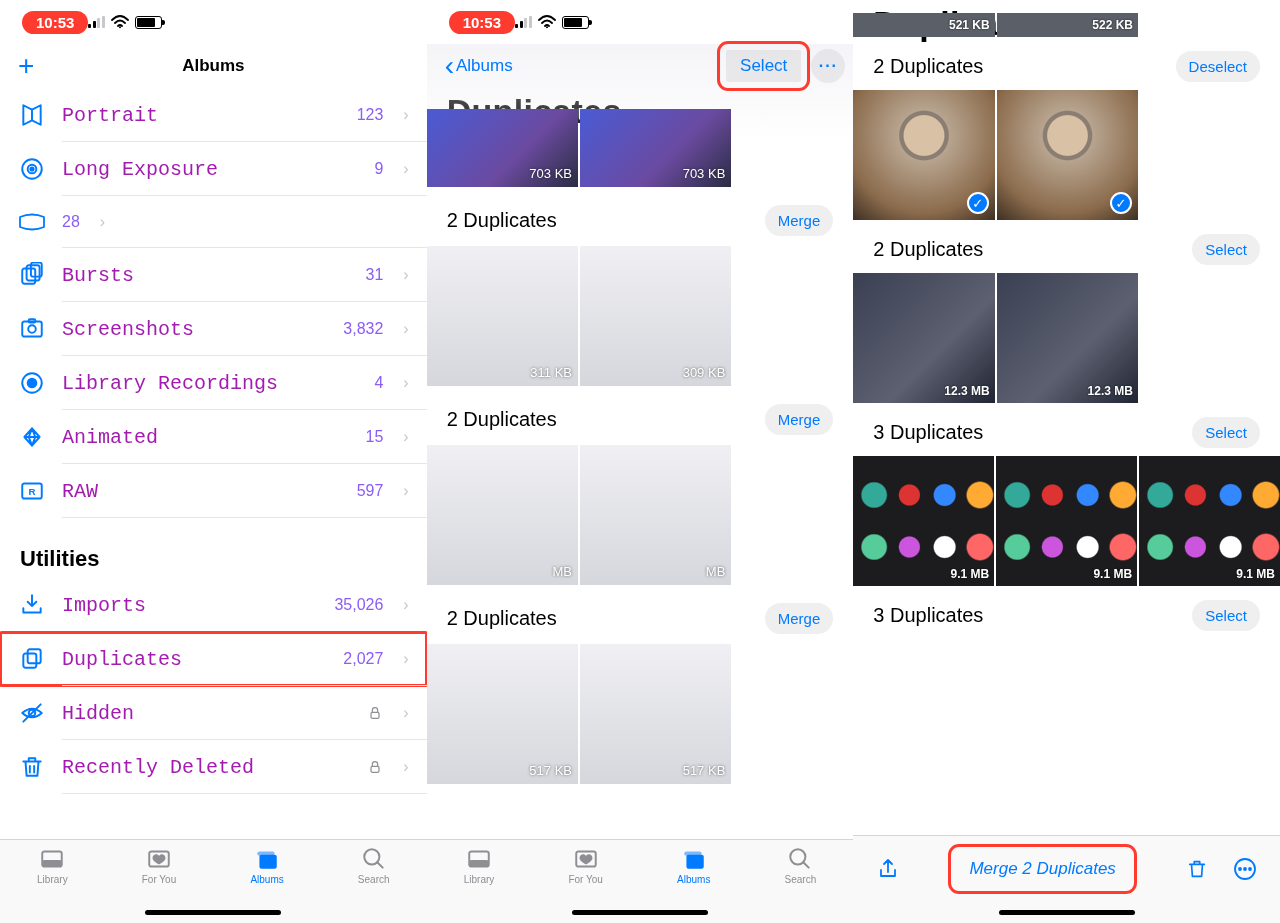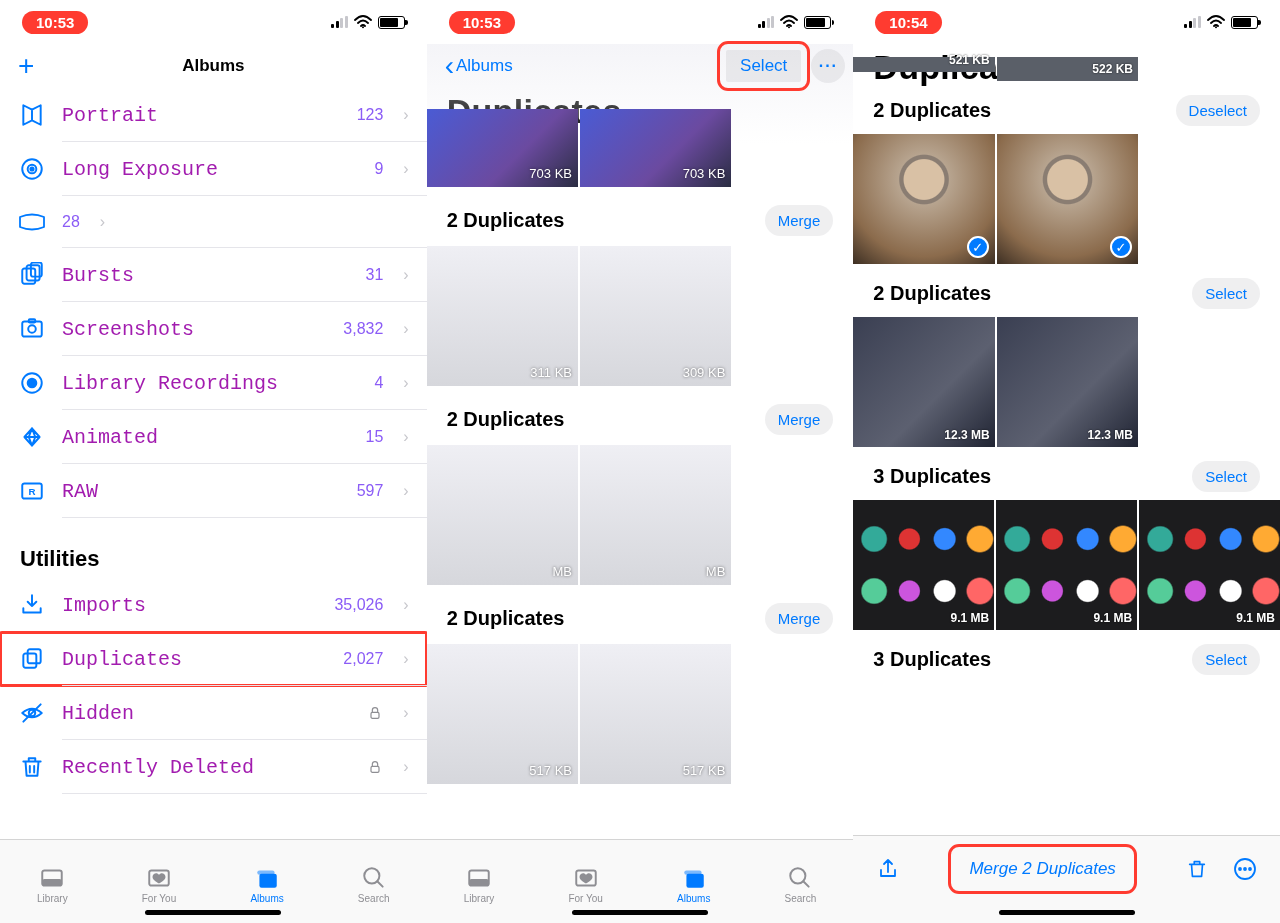--- a/index.html
+++ b/index.html
@@ -10,21 +10,21 @@
     background:#fff;
     width:1280px; height:923px;
     display:flex;
   }
   .phone {
     width:426.66px; height:923px; position:relative; overflow:hidden;
     background:#fff;
   }
   .phone:nth-child(2){ width:426.67px; }
   .status-bar {
-    display:flex; align-items:center; justify-content:space-between;
+    display:flex; align-items:center; justify-content:flex-start;
     height:44px; padding:0 22px;
   }
   .time-pill {
     background:#ff3b30; color:#fff; font-weight:600; font-size:15px;
     padding:3px 14px; border-radius:14px;
   }
   .status-icons { display:flex; gap:6px; align-items:center; }
   .signal { display:flex; align-items:flex-end; gap:1.5px; height:12px; }
   .signal span { width:3px; background:#000; border-radius:1px; }
   .signal .b1{height:4px;} .signal .b2{height:7px;}
@@ -69,31 +69,31 @@
   .row .label { color:#a21caf; font-size:20px; flex:1;font-family:Liberation Mono, monospace; }
   .row .count { color:#8b5cf6; font-size:16px; }
   .row .chev { color:#c7c7cc; margin-left:4px;}
   .row .lock { color:#8e8e93; width:16px; }
   .section-title { font-size:22px; font-weight:700; padding:28px 20px 6px;}
   .highlight-red { outline:3px solid #ff3b30; outline-offset:-2px; border-radius:2px;}
   
   .tabbar {
     position:absolute; bottom:0; left:0; right:0; height:84px;
     background:rgba(249,249,249,0.94); border-top:1px solid rgba(0,0,0,0.15);
-    display:flex; justify-content:space-around; padding-top:6px;align-items:center;
+    display:flex; justify-content:space-around; padding-top:6px;
   }
   .tab { display:flex; flex-direction:column; align-items:center; gap:2px;
     color:#8e8e93; font-size:10px;}
   .tab.active { color:#007aff; }
   .tab svg{height:26px;}
   .home-ind{ position:absolute; bottom:8px; left:50%; transform:translateX(-50%);
     width:136px; height:5px; background:#000; border-radius:3px;}
   
   .group-head{display:flex;align-items:center;justify-content:space-between;padding:18px 20px 10px;}
-  .group-head .t{font-size:20px;font-weight:700;}
+  .group-head .t{font-size:20px;font-weight:400;}
   .dup-grid{display:flex;gap:2px;padding:0;}
   .dup-thumb{flex:1;height:140px;background:linear-gradient(135deg,#4a5bd4 0%, #6b4aa0 60%, #2a2d42 100%);
     position:relative;background-size:cover;display:flex;align-items:flex-end;justify-content:flex-end;}
   .dup-thumb.light{background:linear-gradient(180deg,#efeff4,#d6d7dc);}
   .dup-thumb .sz{color:#fff;font-size:13px;font-weight:500;margin:6px;text-shadow:0 0 3px rgba(0,0,0,0.6);}
   .blur-bar{position:absolute;top:44px;left:0;right:0;height:100px;
     background:linear-gradient(180deg,rgba(240,240,245,0.7),rgba(240,240,245,0));pointer-events:none;}
   
   .miniThumb{flex:1;height:130px;background:linear-gradient(135deg,#3a3f52,#5c6070 60%,#202433);position:relative;
     display:flex;align-items:flex-end;justify-content:flex-end;}
@@ -441,42 +441,24 @@
           <circle cx="10" cy="10" r="7"></circle>
           <path d="M15 15l5 5"></path>
         </svg>
         <span>Search</span>
       </div>
     </div>
   <div class="home-ind"></div>
 </div>
 
 <div class="phone">
-  <div class="status-bar">
-    <div class="time-pill">10:54</div>
-    <div class="status-icons">
-      <div class="signal">
-          <span class="b1"></span>
-          <span class="b2"></span>
-          <span class="b3"></span>
-          <span class="b4"></span>
-        </div>
-      <svg class="wifi" viewBox="0 0 18 14">
-          <path class="sicon" style="stroke:#000" d="M1 5 Q9 -3 17 5 M4 8 Q9 3 14 8 M7 11 Q9 9 11 11"></path>
-          <circle cx="9" cy="12.2" r="1" fill="#000"></circle>
-        </svg>
-      <div class="battery">
-          <i></i>
-        </div>
-    </div>
-  </div>
   <div class="large-title" style="padding-bottom:2px;">Duplicates</div>
 
   <div class="dup-grid" style="margin-top:-32px;">
-    <div class="miniThumb" style="height:15px;background:#5a5f68;">
+    <div class="miniThumb" style="height:24px;background:#5a5f68;">
         <span class="sz">521 KB</span>
       </div>
     <div class="miniThumb" style="height:24px;background:#5a5f68;">
         <span class="sz">522 KB</span>
       </div>
     <div style="width:140px;"></div>
   </div>
 
   <div id="p3-groups">
       <div class="group-head" style="padding:14px 20px 8px;">

